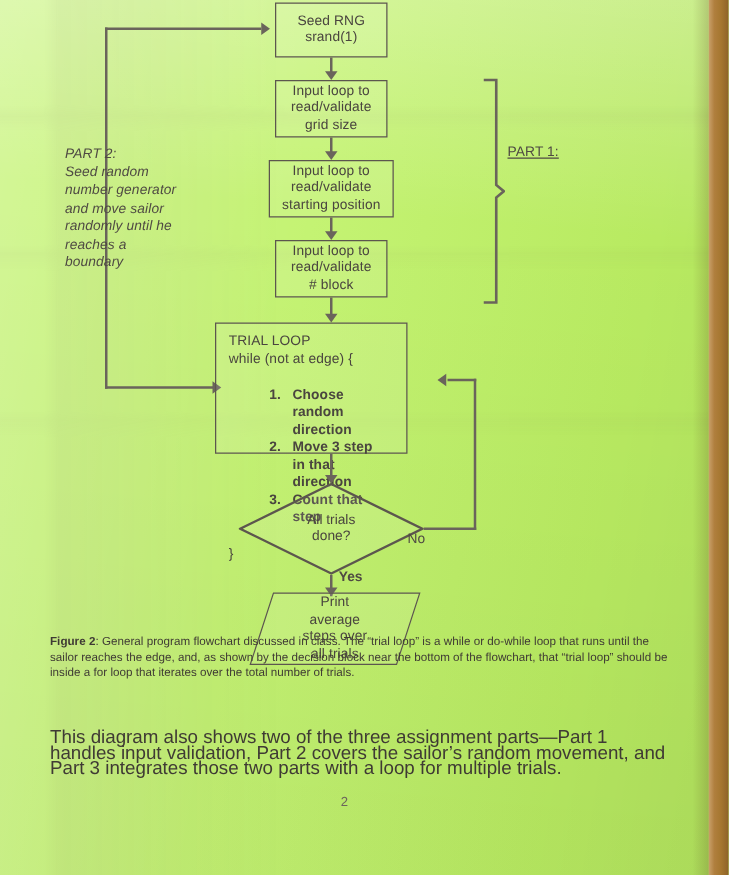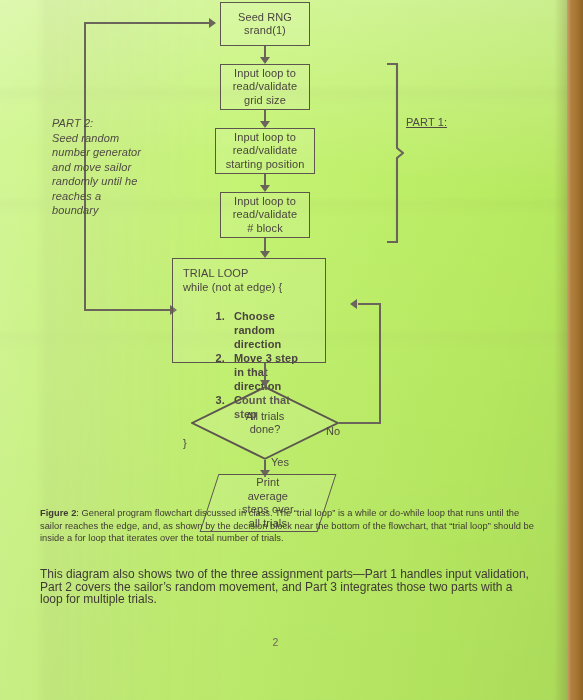--- a/index.html
+++ b/index.html
@@ -179,24 +179,24 @@
     width: 494px;
     color: #3f3a34;
     font-size: 9.3px;
     line-height: 12.6px;
     letter-spacing: 0.02px;
   }
   #caption .cap-label { font-weight: bold; }
   #caption-p2 {
     position: absolute;
     left: 40px;
-    top: 568px;
+    top: 584px;
     width: 494px;
     color: #3f3a34;
-    font-size: 12px;
+    font-size: 15px;
     line-height: 12.6px;
   }
   #page-number {
     position: absolute;
     left: 0;
     top: 636px;
     width: 551px;
     text-align: center;
     color: #6b655c;
     font-size: 10.5px;
@@ -288,21 +288,21 @@
     </div>
 
     <div class="conn conn-h" style="left:339px; top:422px; width:42px;"></div>
     <div class="conn conn-v" style="left:379px; top:303px; height:121px;"></div>
     <div class="conn conn-h" style="left:358px; top:303px; width:23px;"></div>
     <div class="arrow-left" style="left:350px; top:299px;"></div>
     <div class="edge-label" style="left:326px; top:393px;margin-top:32px;">No</div>
 
     <div class="conn conn-v" style="left:264px; top:460px; height:17px;"></div>
     <div class="arrow-down" style="left:260px; top:470px;"></div>
-    <div class="edge-label" style="left:271px; top:456px;">Yes</div>
+    <div class="edge-label" style="left:271px; top:456px;font-weight:bold;">Yes</div>
 
     <div class="node parallelogram" id="print-result" style="left:209px; top:474px; width:118px; height:58px;">
       <div class="inner">
         <div>Print</div>
         <div>average</div>
         <div>steps over</div>
         <div>all trials</div>
       </div>
     </div>
 

